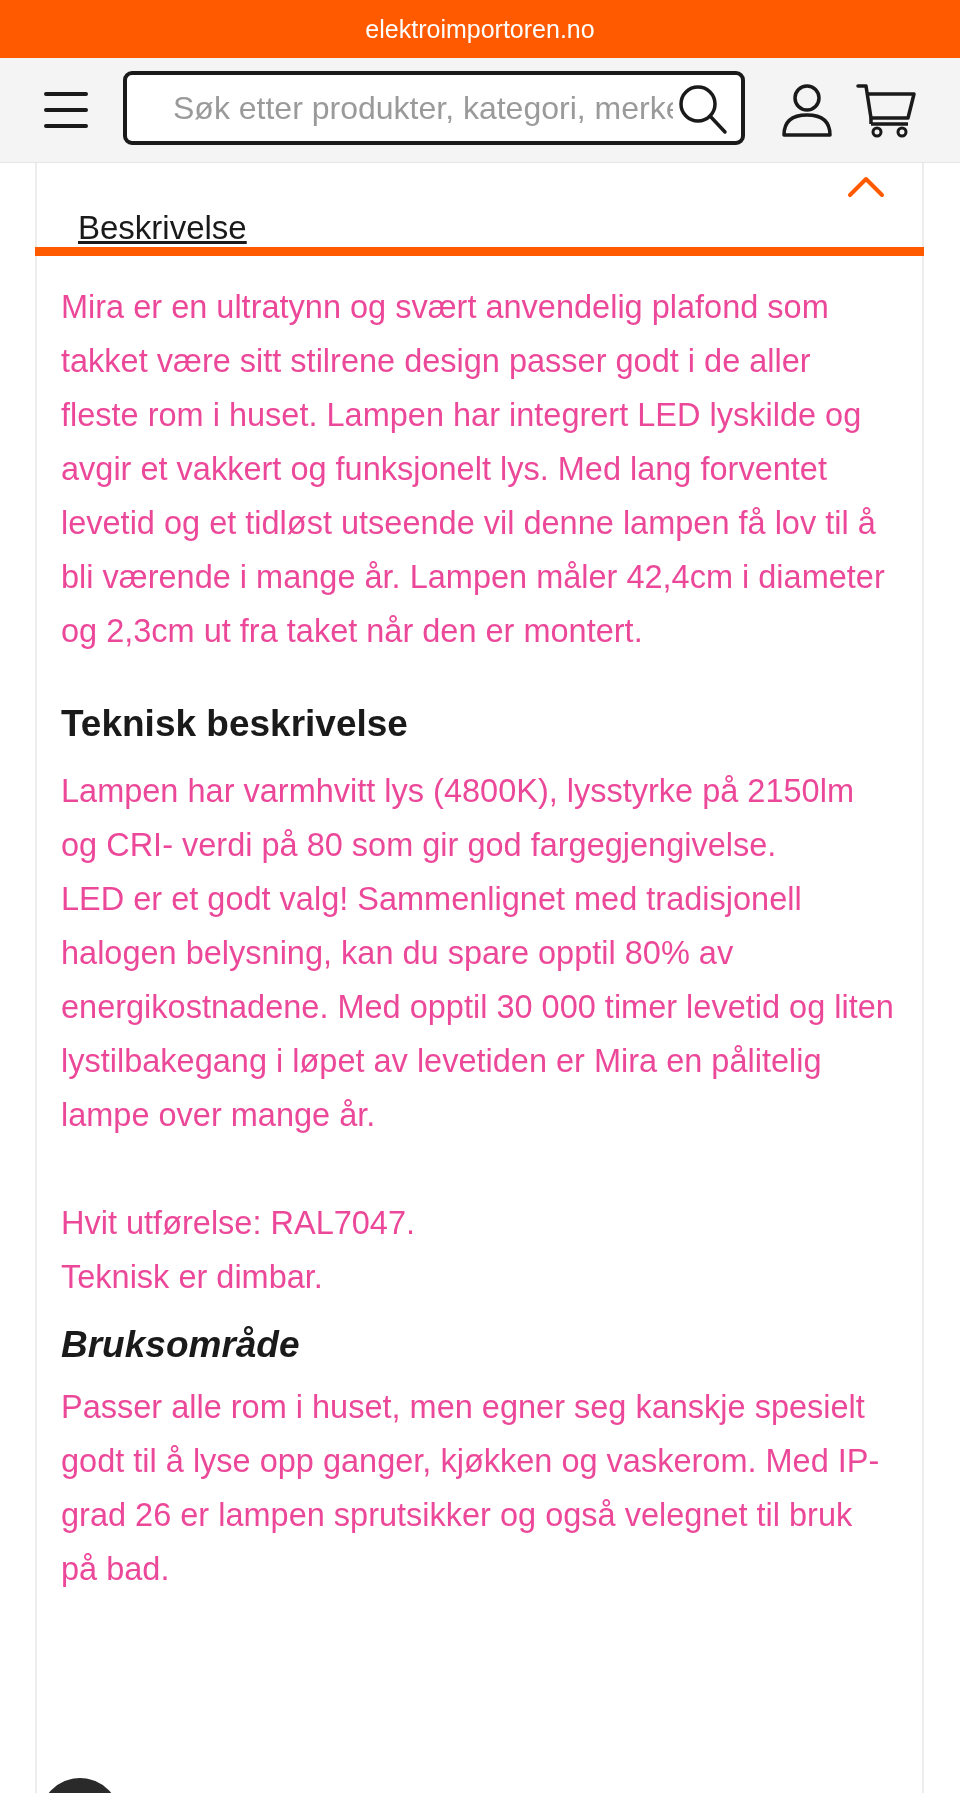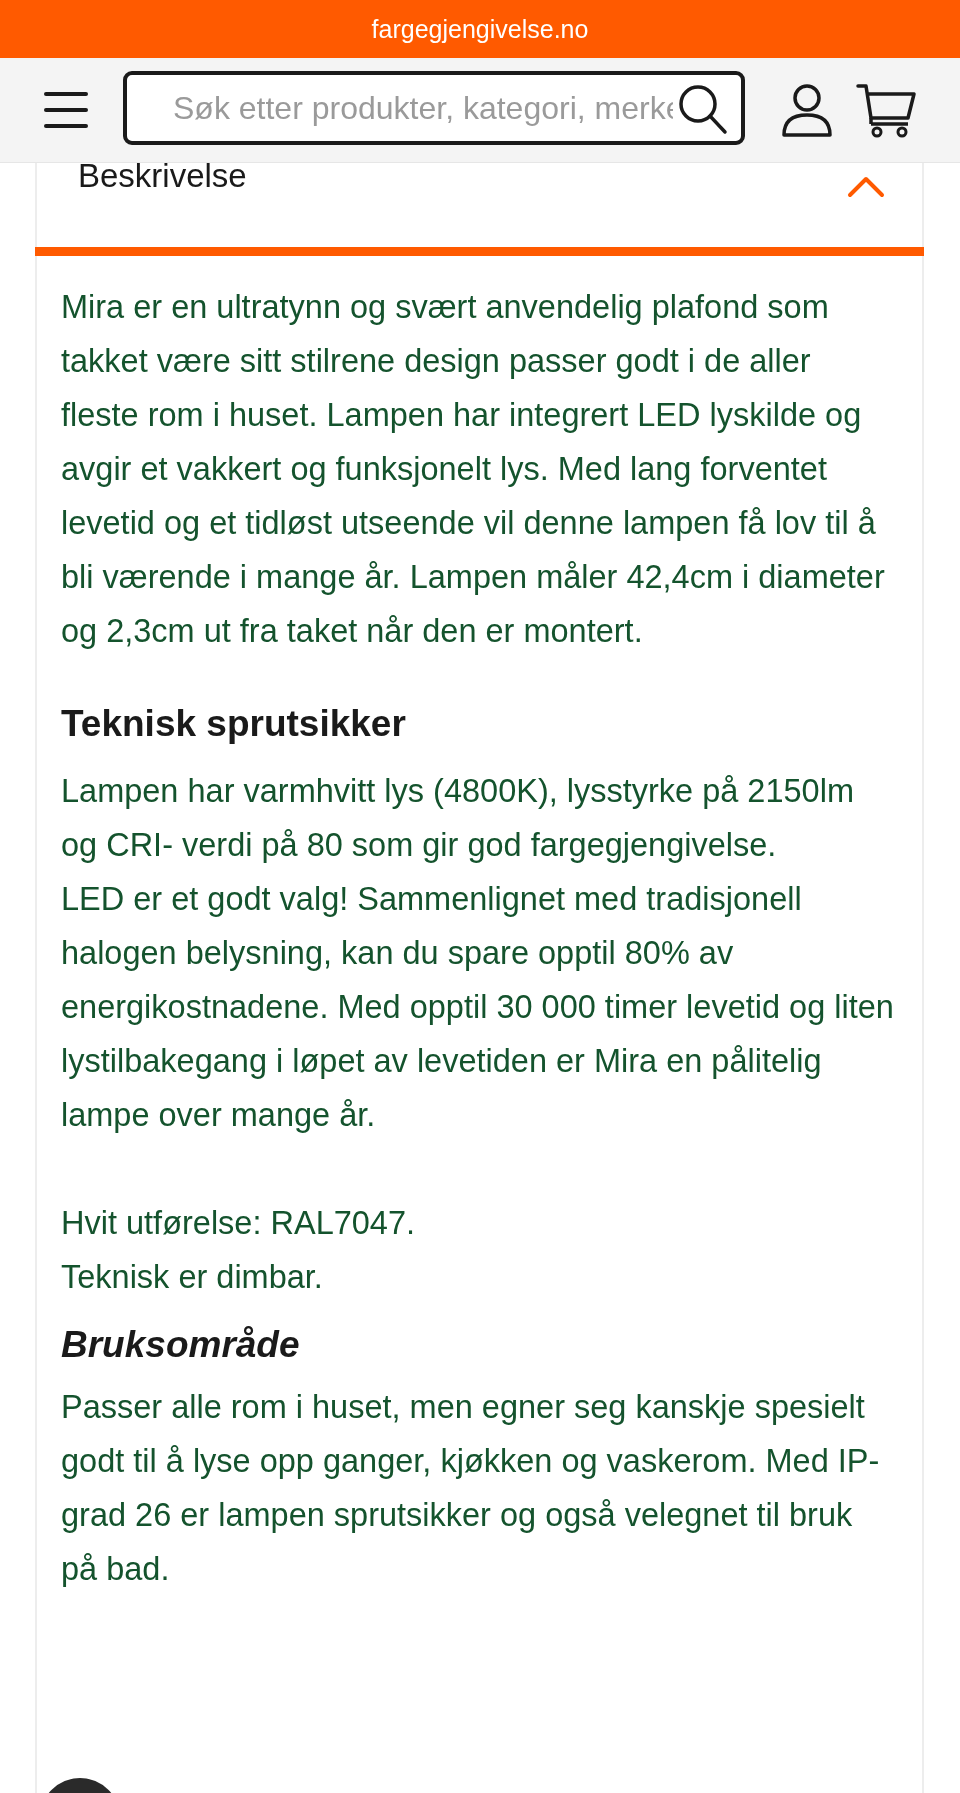--- a/index.html
+++ b/index.html
@@ -34,42 +34,42 @@
   }
   .search input::placeholder { color: #9a9a9a; }
   .search-btn { position: absolute; right: 12px; top: 8px; width: 52px; height: 52px; cursor: pointer; }
   .user-icon { position: absolute; left: 780px; top: 24px; width: 54px; height: 56px; cursor: pointer; }
   .cart-icon { position: absolute; left: 856px; top: 24px; width: 62px; height: 56px; cursor: pointer; }
   .card {
     position: absolute; left: 35px; top: 163px; width: 889px; height: 1640px;
     border-left: 2px solid #ededed; border-right: 2px solid #ededed; box-sizing: border-box;
   }
   .acc-head {
-    height: 84px; position: relative; display: flex; align-items: flex-start; cursor: pointer;
+    height: 84px; position: relative; display: flex; align-items: flex-end; cursor: pointer; text-decoration: underline;
   }
   .acc-title { font-size: 33px; margin-left: 41px; color: #1a1a1a; margin-top: -6px; }
   .chev { position: absolute; right: 36px; top: 10px; width: 40px; height: 26px; }
   .acc-bar { height: 9px; background: #ff5a00; margin-left: -2px; margin-right: -2px; }
   .content { padding: 24px 28px 0 24px; }
-  .content p { margin: 0; font-size: 32.5px; line-height: 54px; color: #14532d; }
+  .content p { margin: 0; font-size: 32.5px; line-height: 54px; color: #ec4899; }
   .content h3 { margin: 0; font-size: 37px; font-weight: bold; color: #1a1a1a; }
   .h-tek { margin-top: 26px !important; line-height: 80px; }
   .h-fun { margin-top: 8px !important; line-height: 70px; }
   .h-bru { margin-top: 6px !important; line-height: 70px; font-style: italic; }
   .gap { height: 54px; }
   .fab {
     position: absolute; left: 40px; top: 1778px; width: 80px; height: 80px;
     border-radius: 50%; background: #2a2a2a; cursor: pointer;
   }
 </style>
 </head>
 <body>
 
 <div class="topbar">
-  <span>fargegjengivelse.no</span>
+  <span>elektroimportoren.no</span>
 </div>
 
 <div class="header">
   <div class="hamburger">
     <span></span>
       <span></span>
       <span></span>
   </div>
   <div class="search">
     <input type="text" placeholder="Søk etter produkter, kategori, merke" style="">
@@ -96,21 +96,21 @@
     <span class="acc-title">Beskrivelse</span>
     <svg class="chev" viewBox="0 0 40 26">
       <polyline points="4,22 20,6 36,22" fill="none" stroke="#ff5a00" stroke-width="4" stroke-linecap="round" stroke-linejoin="round"></polyline>
     </svg>
   </div>
   <div class="acc-bar"></div>
 
   <div class="content">
     <p>Mira er en ultratynn og svært anvendelig plafond som takket være sitt stilrene design passer godt i de aller fleste rom i huset. Lampen har integrert LED lyskilde og avgir et vakkert og funksjonelt lys. Med lang forventet levetid og et tidløst utseende vil denne lampen få lov til å bli værende i mange år. Lampen måler 42,4cm i diameter og 2,3cm ut fra taket når den er montert.</p>
 
-    <h3 class="h-tek">Teknisk sprutsikker</h3>
+    <h3 class="h-tek">Teknisk beskrivelse</h3>
     <p>Lampen har varmhvitt lys (4800K), lysstyrke på 2150lm og CRI- verdi på 80 som gir god fargegjengivelse.</p>
     <p>LED er et godt valg! Sammenlignet med tradisjonell halogen belysning, kan du spare opptil 80% av energikostnadene. Med opptil 30 000 timer levetid og liten lystilbakegang i løpet av levetiden er Mira en pålitelig lampe over mange år.</p>
     <div class="gap"></div>
     <p>Hvit utførelse: RAL7047.</p>
 
     <p>Teknisk er dimbar.</p>
 
     <h3 class="h-bru">Bruksområde</h3>
     <p>Passer alle rom i huset, men egner seg kanskje spesielt godt til å lyse opp ganger, kjøkken og vaskerom. Med IP-grad 26 er lampen sprutsikker og også velegnet til bruk på bad.</p>
   </div>

